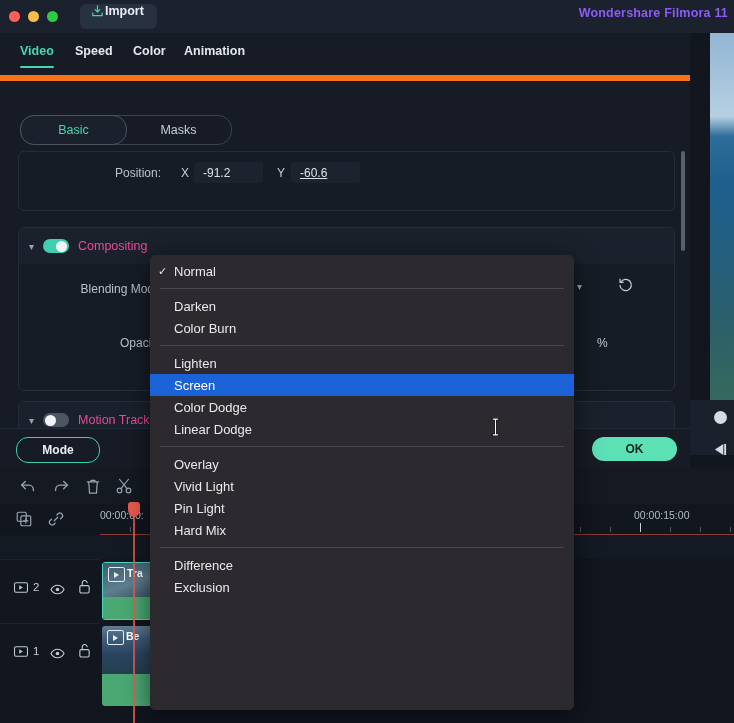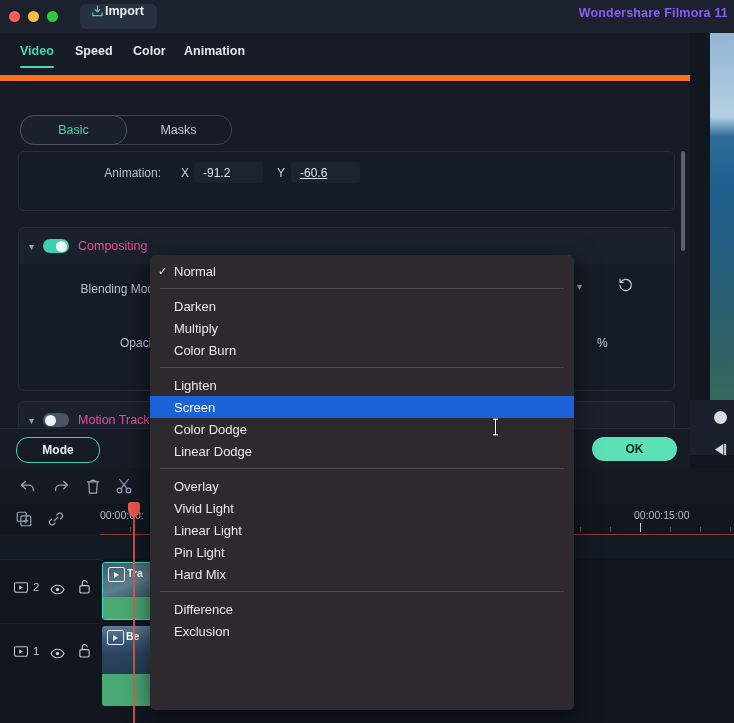--- a/index.html
+++ b/index.html
@@ -141,21 +141,21 @@
       <div class="tab" style="left:133px;">Color</div>
       <div class="tab" style="left:184px;">Animation</div>
     </div>
 
     <div class="segmented">
       <div class="seg active">Basic</div>
       <div class="seg">Masks</div>
     </div>
 
     <div class="card" id="card-position">
-      <div class="row-label" style="left:82px;top:14px;width:60px;">Animation:</div>
+      <div class="row-label" style="left:82px;top:14px;width:60px;">Position:</div>
       <div class="axis" style="left:162px;top:14px;">X</div>
       <div class="value-box" style="left:175px;top:10px;width:60px;height:21px;">-91.2</div>
       <div class="axis" style="left:258px;top:14px;">Y</div>
       <div class="value-box" style="left:272px;top:10px;width:60px;height:21px;text-decoration:underline;">-60.6</div>
     </div>
 
     <div class="card" id="card-compositing">
       <div class="card-head">
         <span class="caret">▾</span>
         <span class="switch on">
@@ -345,31 +345,29 @@
     <div class="playhead" style="left:133px;top:8px;height:211px;"></div>
   </div>
 
   <div class="menu">
     <div class="mi">
       <span class="check">✓</span>
       <span>Normal</span>
     </div>
     <div class="msep"></div>
     <div class="mi">Darken</div>
-    <div class="mi">Multiply</div>
     <div class="mi">Color Burn</div>
     <div class="msep"></div>
     <div class="mi">Lighten</div>
     <div class="mi sel">Screen</div>
     <div class="mi">Color Dodge</div>
     <div class="mi">Linear Dodge</div>
     <div class="msep"></div>
     <div class="mi">Overlay</div>
     <div class="mi">Vivid Light</div>
-    <div class="mi">Linear Light</div>
     <div class="mi">Pin Light</div>
     <div class="mi">Hard Mix</div>
     <div class="msep"></div>
     <div class="mi">Difference</div>
     <div class="mi">Exclusion</div>
   </div>
 
   <div class="cursor-ibeam">
     <svg width="9" height="18" viewBox="0 0 9 18">
       <path d="M2 1h5M2 17h5M4.5 1v16" stroke="#000000" stroke-width="2.6" fill="none" stroke-linecap="round"></path>

